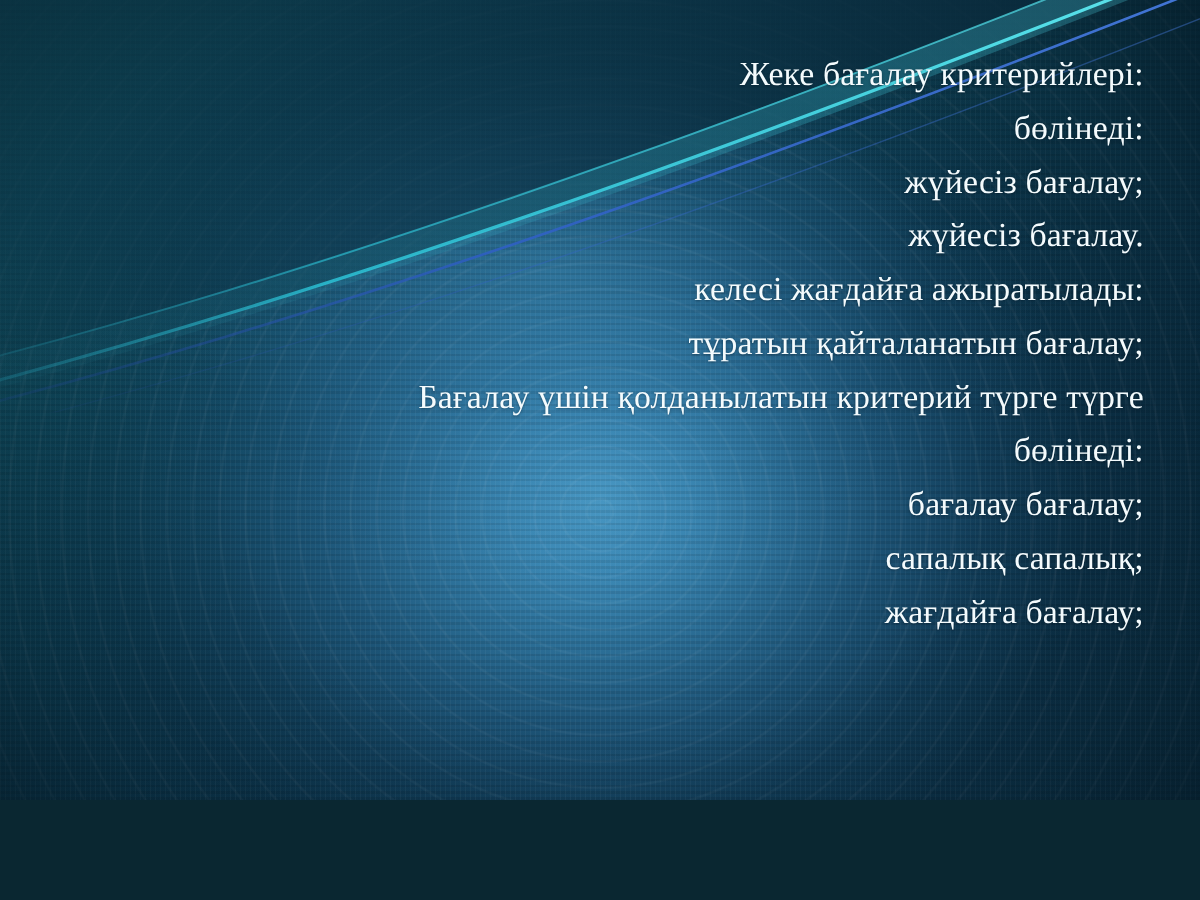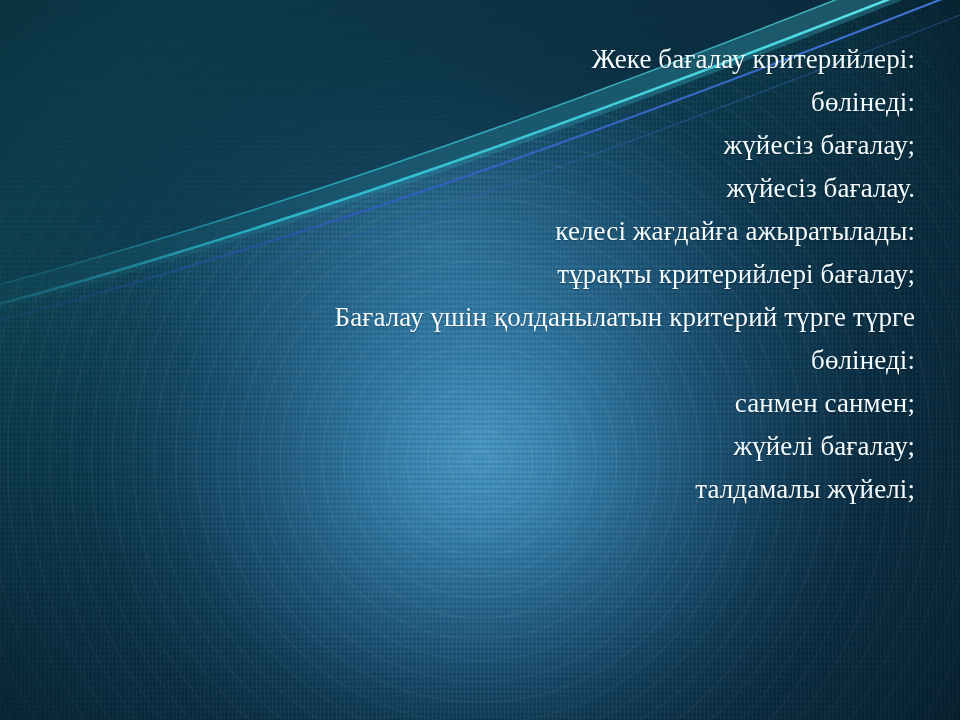--- a/index.html
+++ b/index.html
@@ -8,21 +8,21 @@
     padding: 0;
     background: #0a2731;
   }
   body {
     font-family: "Liberation Serif", "DejaVu Serif", serif;
   }
 
   #slide {
     position: relative;
     width: 960px;
-    height: 720px;
+    height: 640px;
     overflow: hidden;
     background: #0d3a46;
   }
 
   
   .bg-layer {
     position: absolute;
     inset: 0;
     pointer-events: none;
   }
@@ -186,21 +186,21 @@
       <path d="M -60 596 C 320 506, 720 366, 1420 74" fill="none" stroke="url(#swBlue)" stroke-width="1.1" opacity="0.45"></path>
     </svg>
   </div>
 
   <div class="content">
     <div class="line">Жеке бағалау критерийлері:</div>
     <div class="line">бөлінеді:</div>
     <div class="line">жүйесіз бағалау;</div>
     <div class="line">жүйесіз бағалау.</div>
     <div class="line">келесі жағдайға ажыратылады:</div>
-    <div class="line">тұрақты критерийлері бағалау;</div>
+    <div class="line">тұратын қайталанатын бағалау;</div>
     <div class="line">Бағалау үшін қолданылатын критерий түрге түрге</div>
     <div class="line">бөлінеді:</div>
-    <div class="line">санмен санмен;</div>
-    <div class="line">жүйелі бағалау;</div>
-    <div class="line">талдамалы жүйелі;</div>
+    <div class="line">бағалау бағалау;</div>
+    <div class="line">сапалық сапалық;</div>
+    <div class="line">жағдайға бағалау;</div>
   </div>
 
 </div>
 
 </body></html>

